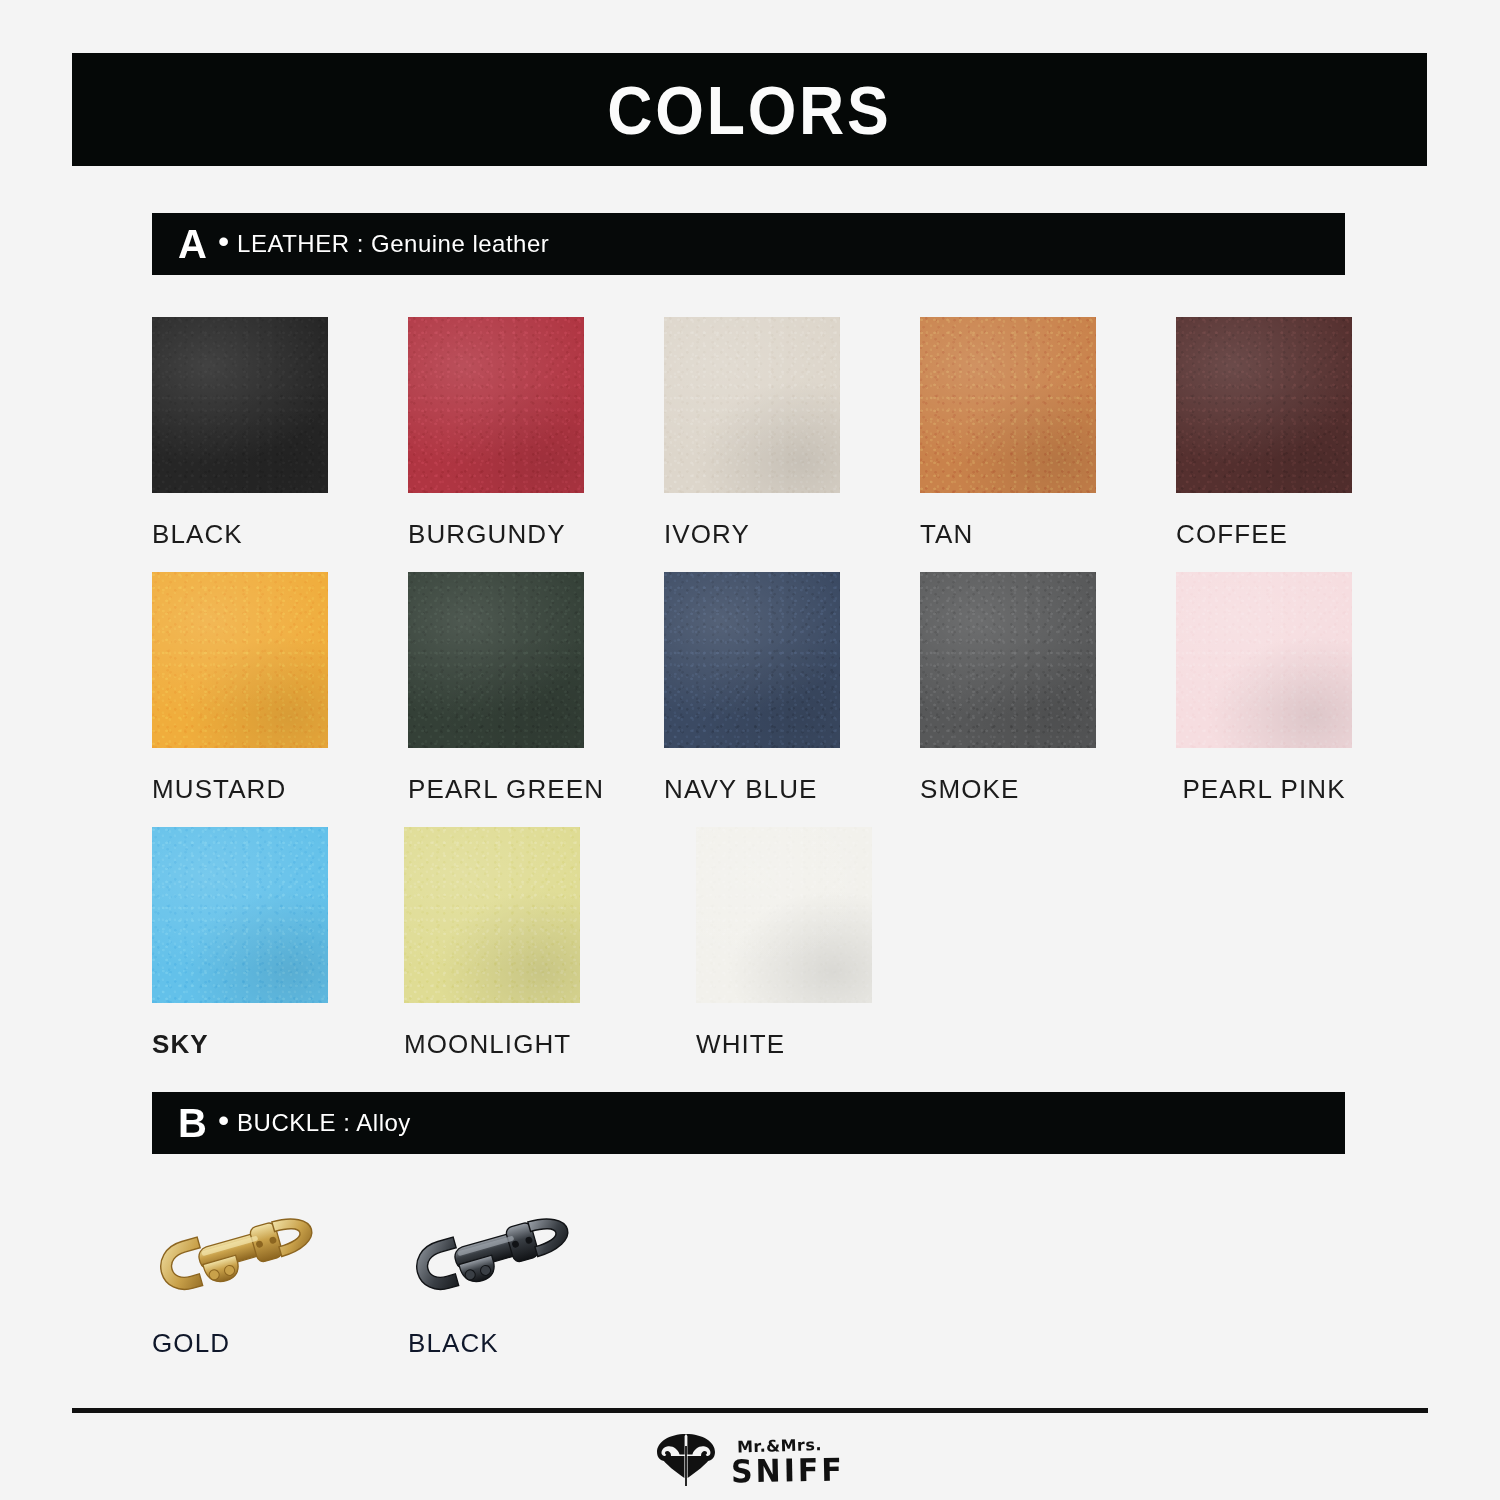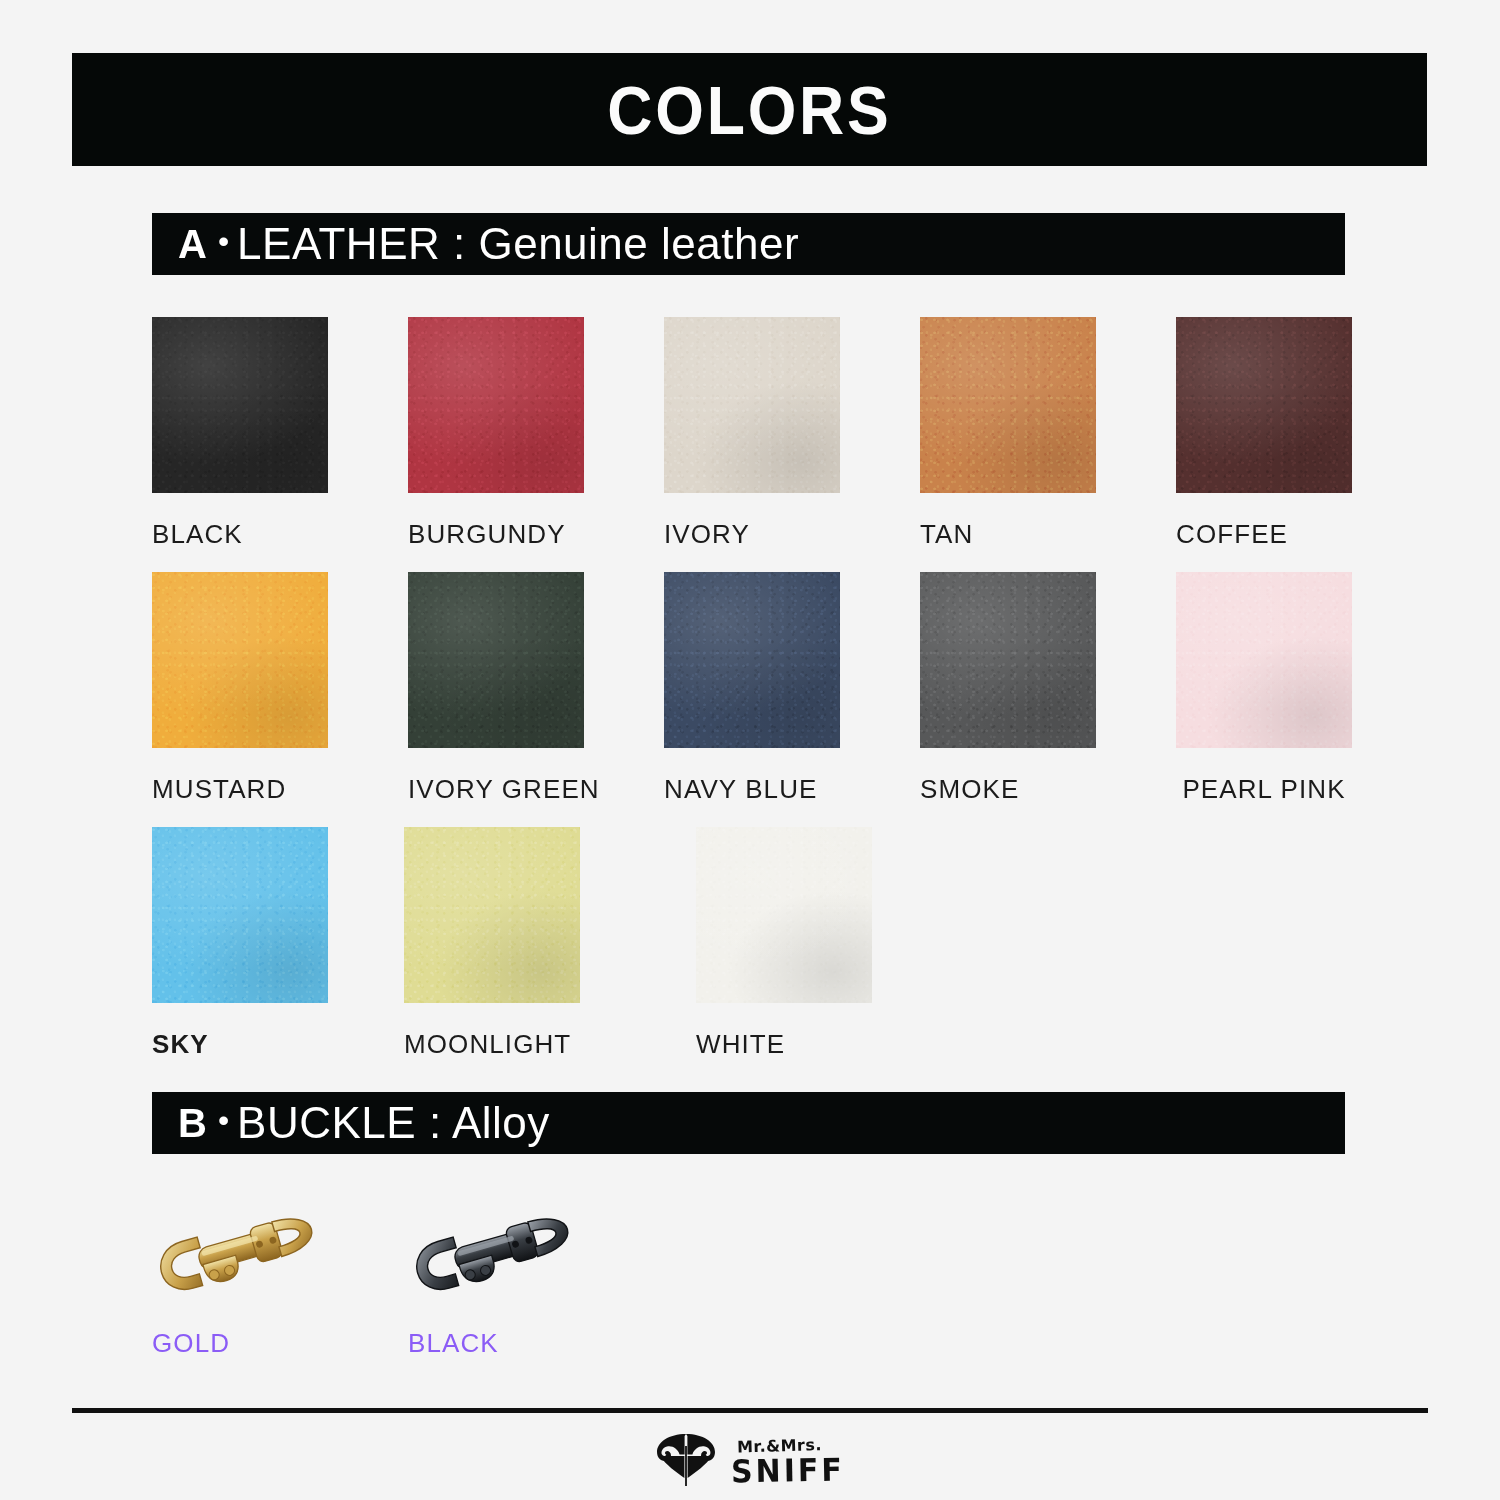--- a/index.html
+++ b/index.html
@@ -37,21 +37,21 @@
   .sec-letter{
     color:#fff; font-size:40px; font-weight:bold;
     font-family:"Liberation Sans",sans-serif;
     line-height:1; margin-right:11px;
   }
   .sec-dot{
     color:#fff; font-size:32px; line-height:1;
     margin-right:8px; position:relative; top:-3px;
   }
   .sec-label{
-    color:#fff; font-size:44px; font-weight:400;
+    color:#fff; font-size:24px; font-weight:400;
     font-family:"Liberation Sans",sans-serif;
     letter-spacing:0.5px; white-space:pre;
   }
 
   #sectionA{ top:213px; }
   #sectionB{ top:1092px; }
 
   
   .swatch-grid{ position:absolute; left:152px; top:317px; width:1250px; }
   .swatch-row{ display:block; height:255px; position:relative; }
@@ -88,21 +88,21 @@
     font-family:"Liberation Sans",sans-serif;
     letter-spacing:1.1px; white-space:nowrap;
   }
 
   
   .buckle-grid{ position:absolute; left:152px; top:1196px; width:900px; }
   .buckle-cell{ position:absolute; top:0; width:260px; }
   .buckle-img{ width:176px; height:120px; position:relative; }
   .buckle-name{
     position:absolute; top:132px; left:0;
-    font-size:26px; color:#8b5cf6;
+    font-size:26px; color:#0f172a;
     letter-spacing:1.1px; white-space:nowrap;
   }
 
   
   .footer-rule{
     position:absolute; left:72px; top:1408px;
     width:1356px; height:5px; background:#101010;
   }
   .footer-logo{
     position:absolute; left:0; top:1432px; width:1500px;
@@ -180,21 +180,21 @@
             <div class="grain"></div>
             <div class="sheen"></div>
           </div>
           <div class="swatch-name">MUSTARD</div>
         </div>
         <div class="swatch-cell" style="left: 256px;">
           <div class="swatch-chip" style="background: rgb(52, 64, 55);">
             <div class="grain"></div>
             <div class="sheen"></div>
           </div>
-          <div class="swatch-name">IVORY GREEN</div>
+          <div class="swatch-name">PEARL GREEN</div>
         </div>
         <div class="swatch-cell" style="left: 512px;">
           <div class="swatch-chip" style="background: rgb(59, 74, 99);">
             <div class="grain"></div>
             <div class="sheen"></div>
           </div>
           <div class="swatch-name">NAVY BLUE</div>
         </div>
         <div class="swatch-cell" style="left: 768px;">
           <div class="swatch-chip" style="background: rgb(87, 88, 89);">

